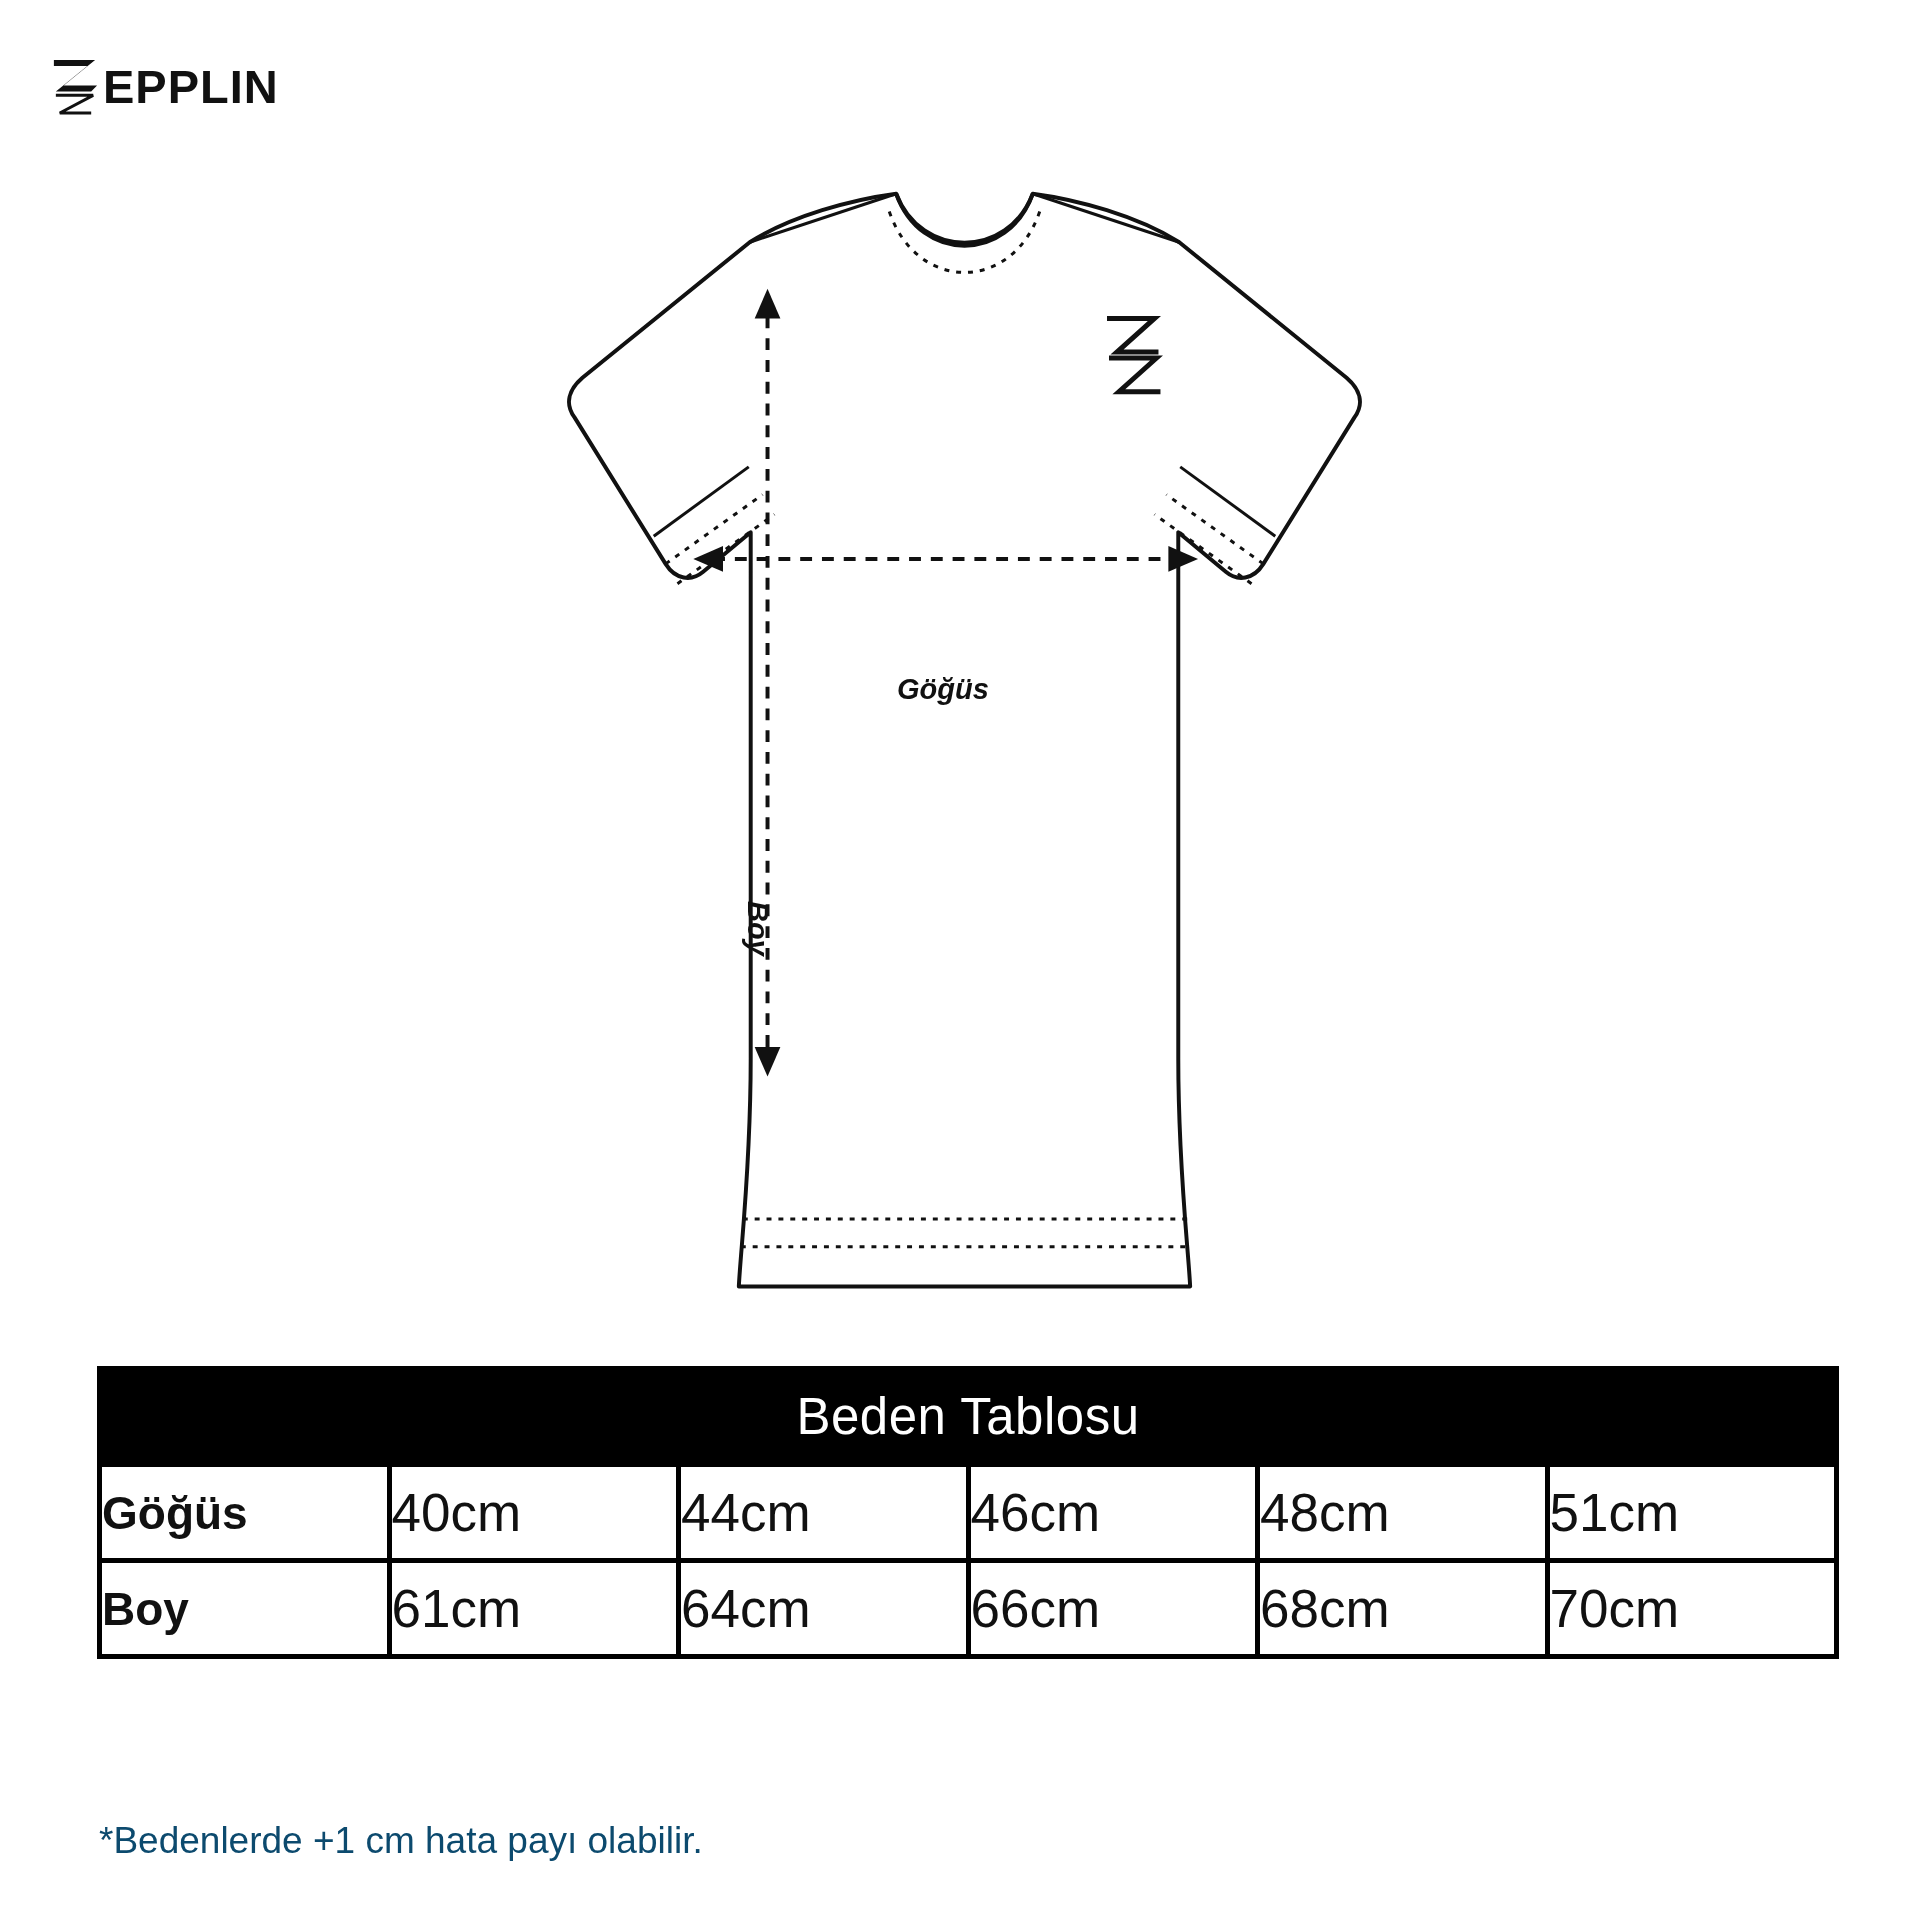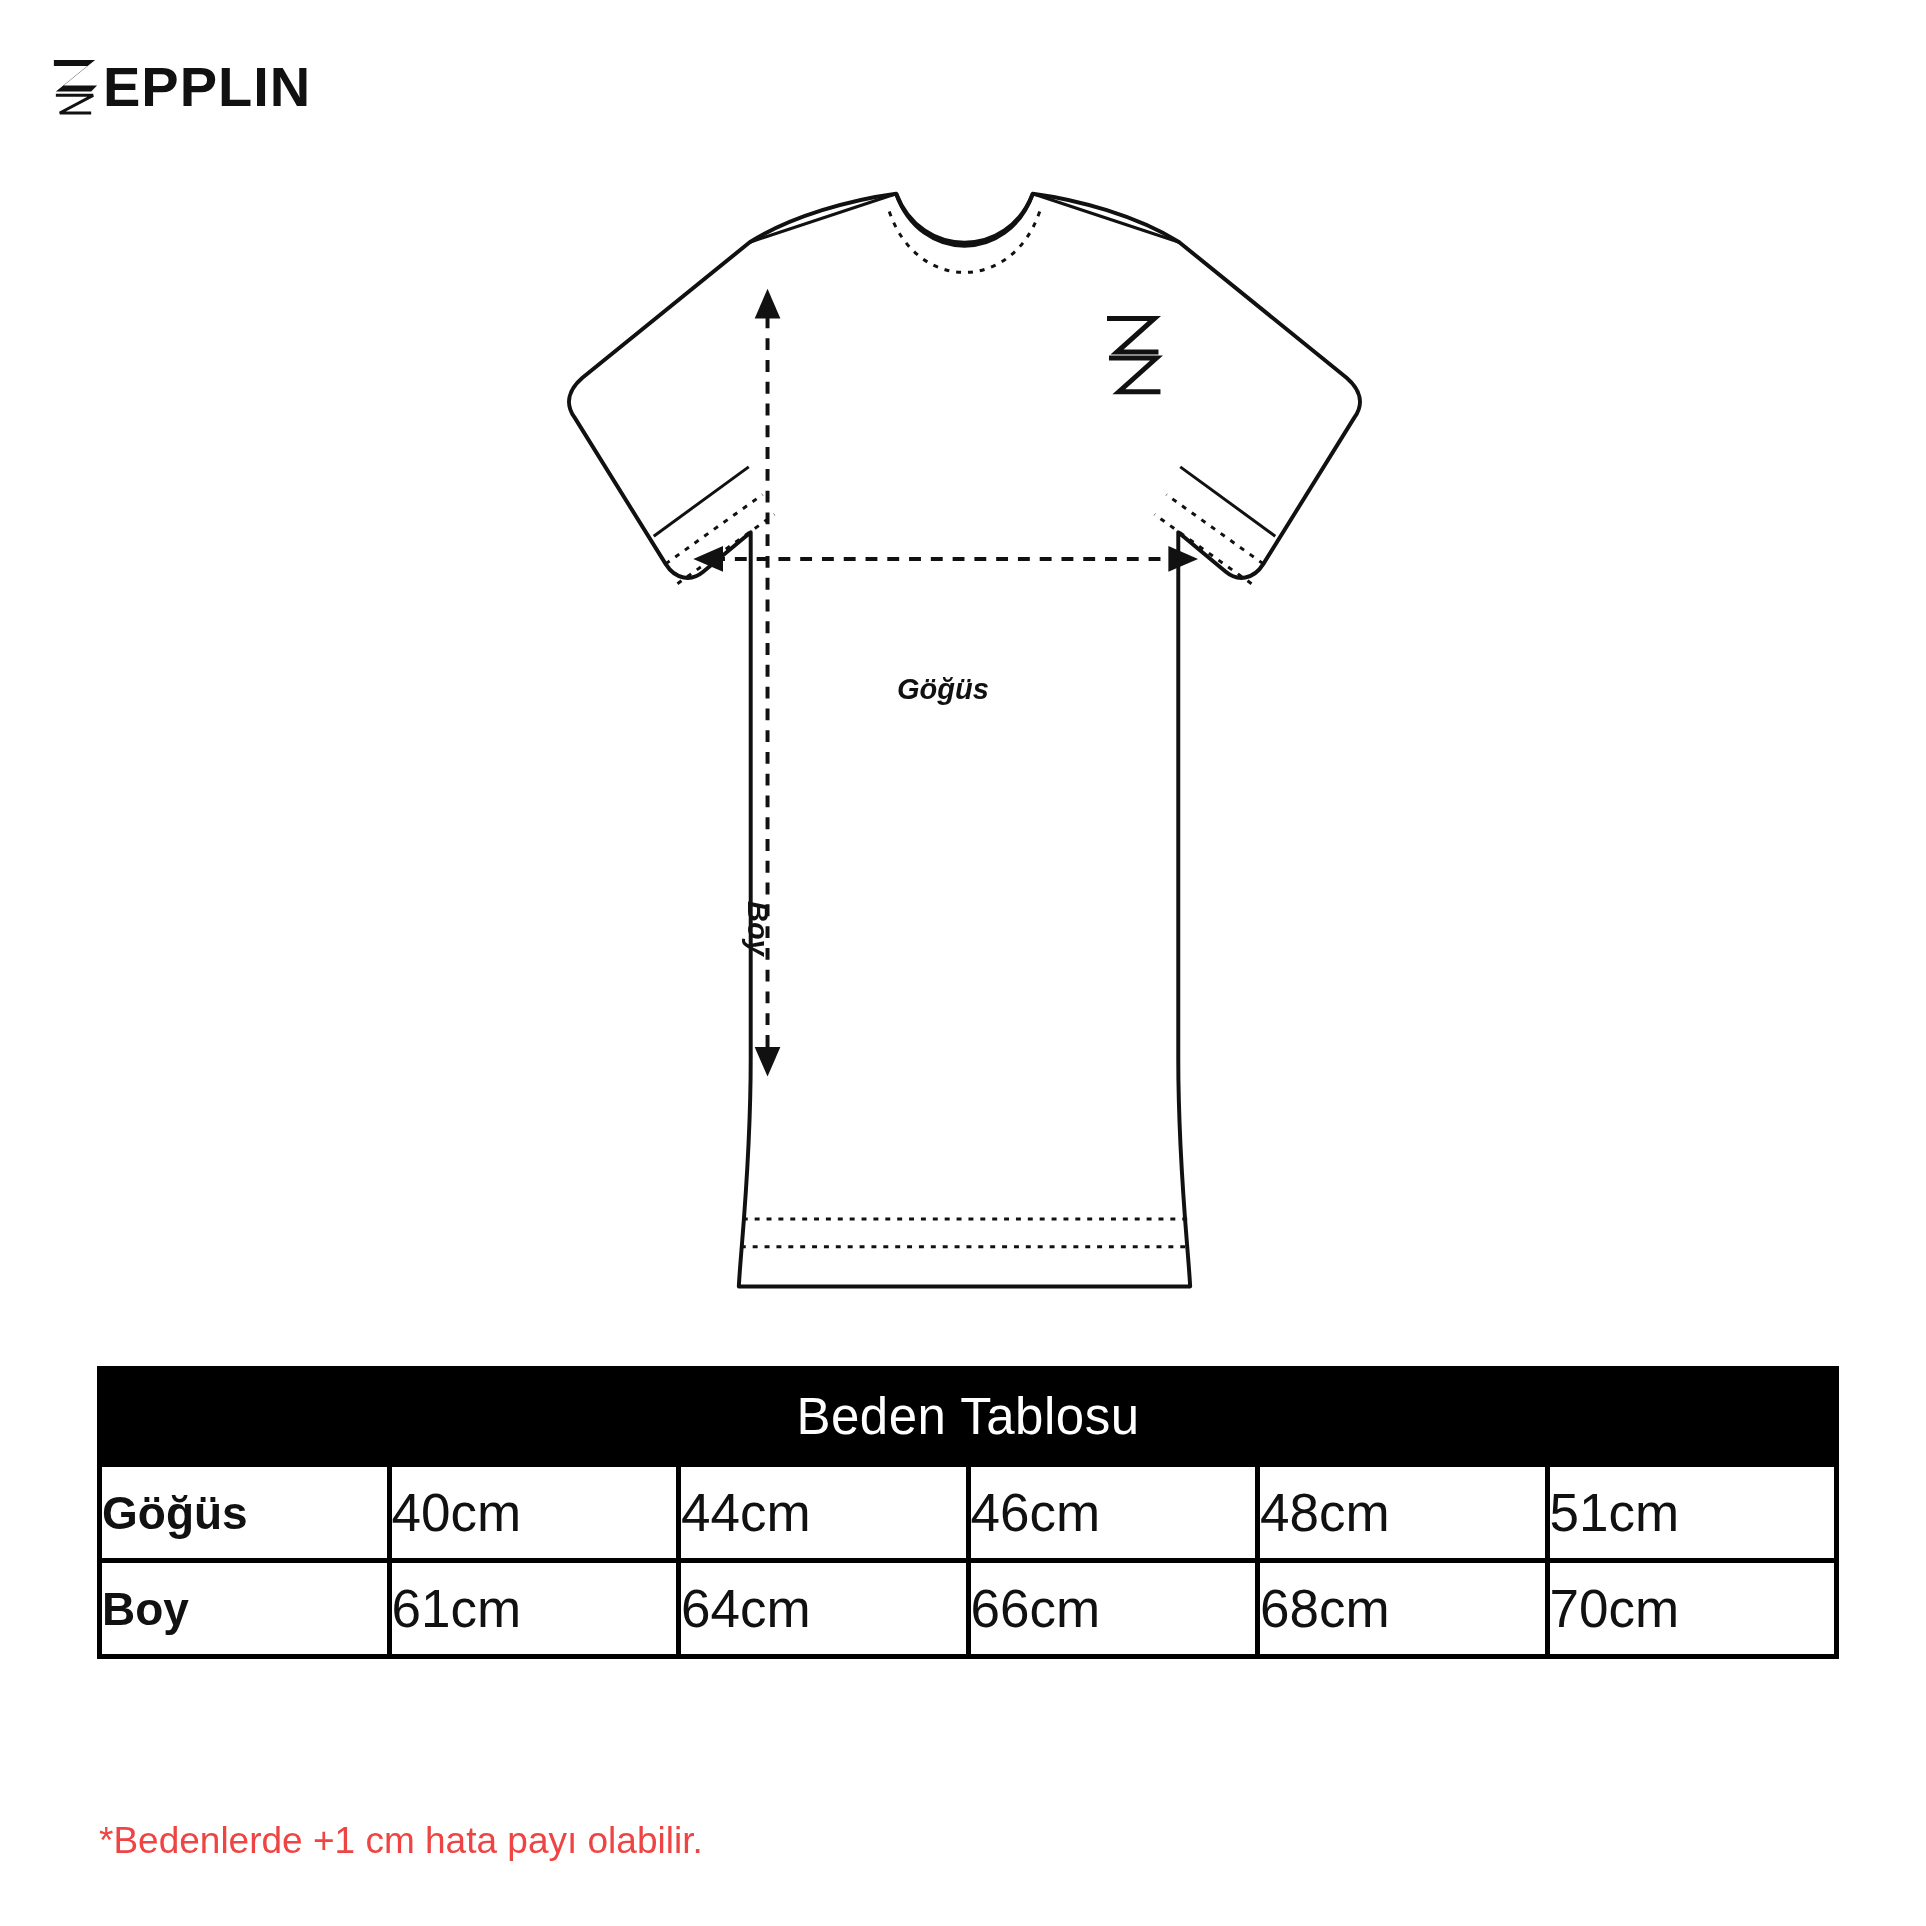--- a/index.html
+++ b/index.html
@@ -31,21 +31,21 @@
     display: flex;
     align-items: center;
     height: 71px;
   }
   .brand-logo .zmark {
     width: 53px;
     height: 61px;
     margin-right: 2px;
   }
   .brand-logo .brandtext {
-    font-size: 56px;
+    font-size: 47px;
     font-weight: 700;
     letter-spacing: 1px;
     color: #111;
     line-height: 61px;
     text-align: center;
   }
   .title {
     position: absolute;
     left: 0;
     top: 75px;
@@ -138,21 +138,21 @@
     font-size: 53px;
     font-weight: 400;
     text-align: left;
     padding-left: 22px;
   }
   .footnote {
     position: absolute;
     left: 99px;
     top: 1820px;
     font-size: 37px;
-    color: #ef4444;
+    color: #0c4a6e;
   }
 </style>
 </head>
 <body>
 
 <div class="header">
 
   <div class="brand-logo">
     <svg class="zmark" viewBox="0 0 54 62">
       <path d="M6 4 H48 L16 30 H50 L44 36 L8 36 L40 10 H6 Z" fill="#111"></path>

